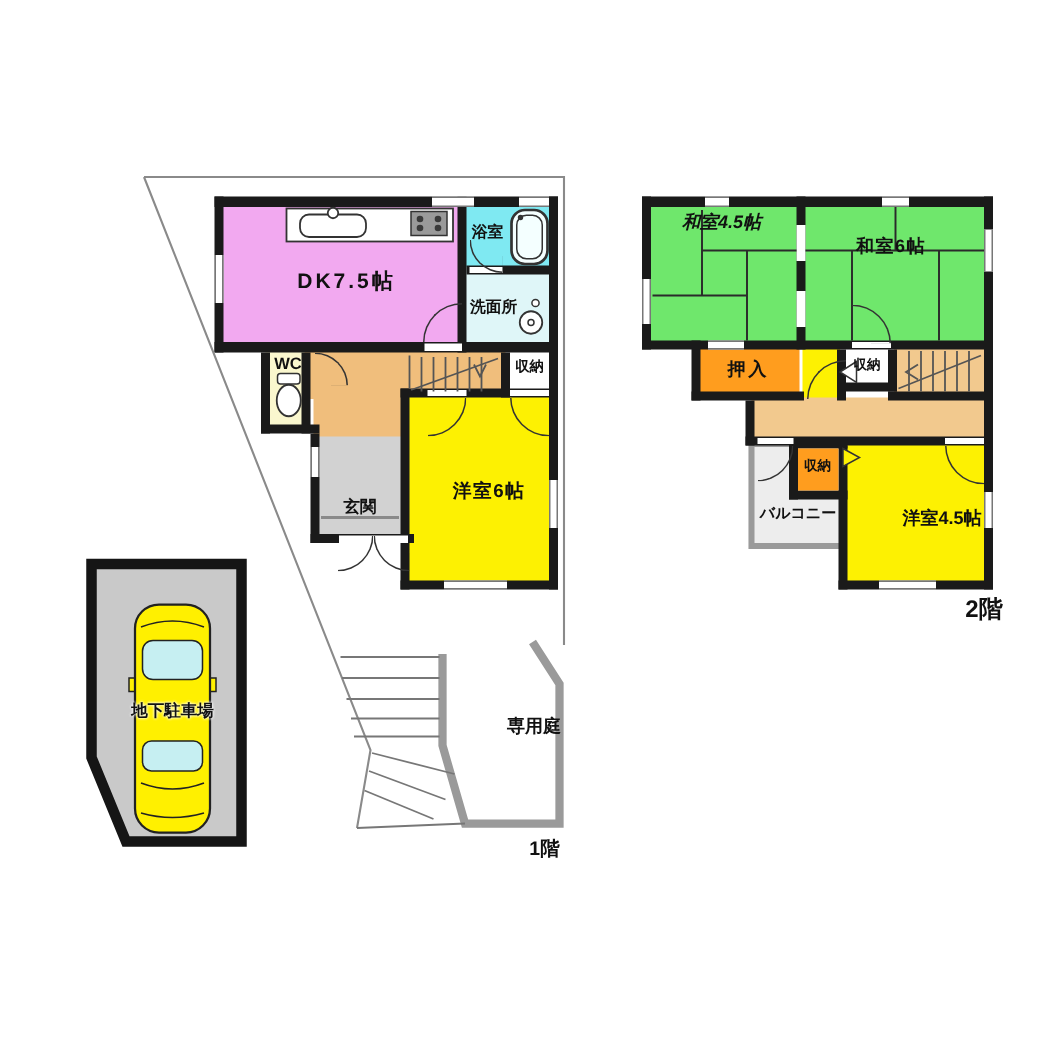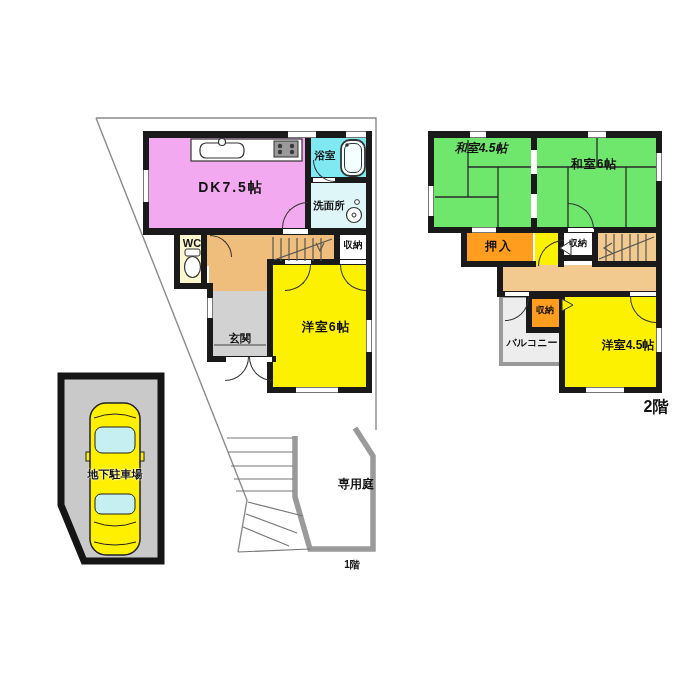--- a/index.html
+++ b/index.html
@@ -222,21 +222,21 @@
   <div class="arc arc-bl" style="left:630px;top:297px;width:26px;height:26px;"></div>
 
   <div class="lbl" style="left:170px;top:180px;width:122px;font-size:14px;letter-spacing:2px;">DK7.5帖</div>
   <div class="lbl" style="left:305px;top:150px;width:40px;font-size:10.5px;">浴室</div>
   <div class="lbl" style="left:303px;top:200px;width:52px;font-size:10.5px;">洗面所</div>
   <div class="lbl" style="left:179px;top:237px;width:26px;font-size:11px;">WC</div>
   <div class="lbl" style="left:212px;top:317px;width:56px;font-size:11px;margin-top:15px;">玄関</div>
   <div class="lbl" style="left:276px;top:321px;width:100px;font-size:12.5px;letter-spacing:1px;">洋室6帖</div>
   <div class="lbl" style="left:338px;top:240px;width:30px;font-size:9.5px;">収納</div>
   <div class="lbl" style="left:310px;top:478px;width:64px;font-size:12px;text-align:right;">専用庭</div>
-  <div class="lbl" style="left:330px;top:559px;width:44px;font-size:10px;">1階</div>
+  <div class="lbl" style="left:341px;top:559px;width:44px;font-size:13px;">1階</div>
   <div class="lbl" style="left:83px;top:468px;width:64px;font-size:11px;text-shadow:0 0 2px #fff,0 0 2px #fff;">地下駐車場</div>
 
   <div class="lbl" style="left:434px;top:142px;width:94px;font-size:12px;font-style:italic;">和室4.5帖</div>
   <div class="lbl" style="left:548px;top:158px;width:92px;font-size:12px;letter-spacing:1px;">和室6帖</div>
   <div class="lbl" style="left:471px;top:240px;width:56px;font-size:12px;letter-spacing:2px;">押入</div>
   <div class="lbl" style="left:564px;top:239px;width:28px;font-size:9px;">収納</div>
   <div class="lbl" style="left:531px;top:306px;width:28px;font-size:9px;">収納</div>
   <div class="lbl" style="left:500px;top:337px;width:64px;font-size:10px;">バルコニー</div>
   <div class="lbl" style="left:582px;top:339px;width:92px;font-size:12px;">洋室4.5帖</div>
   <div class="lbl" style="left:634px;top:398px;width:44px;font-size:16px;">2階</div>

